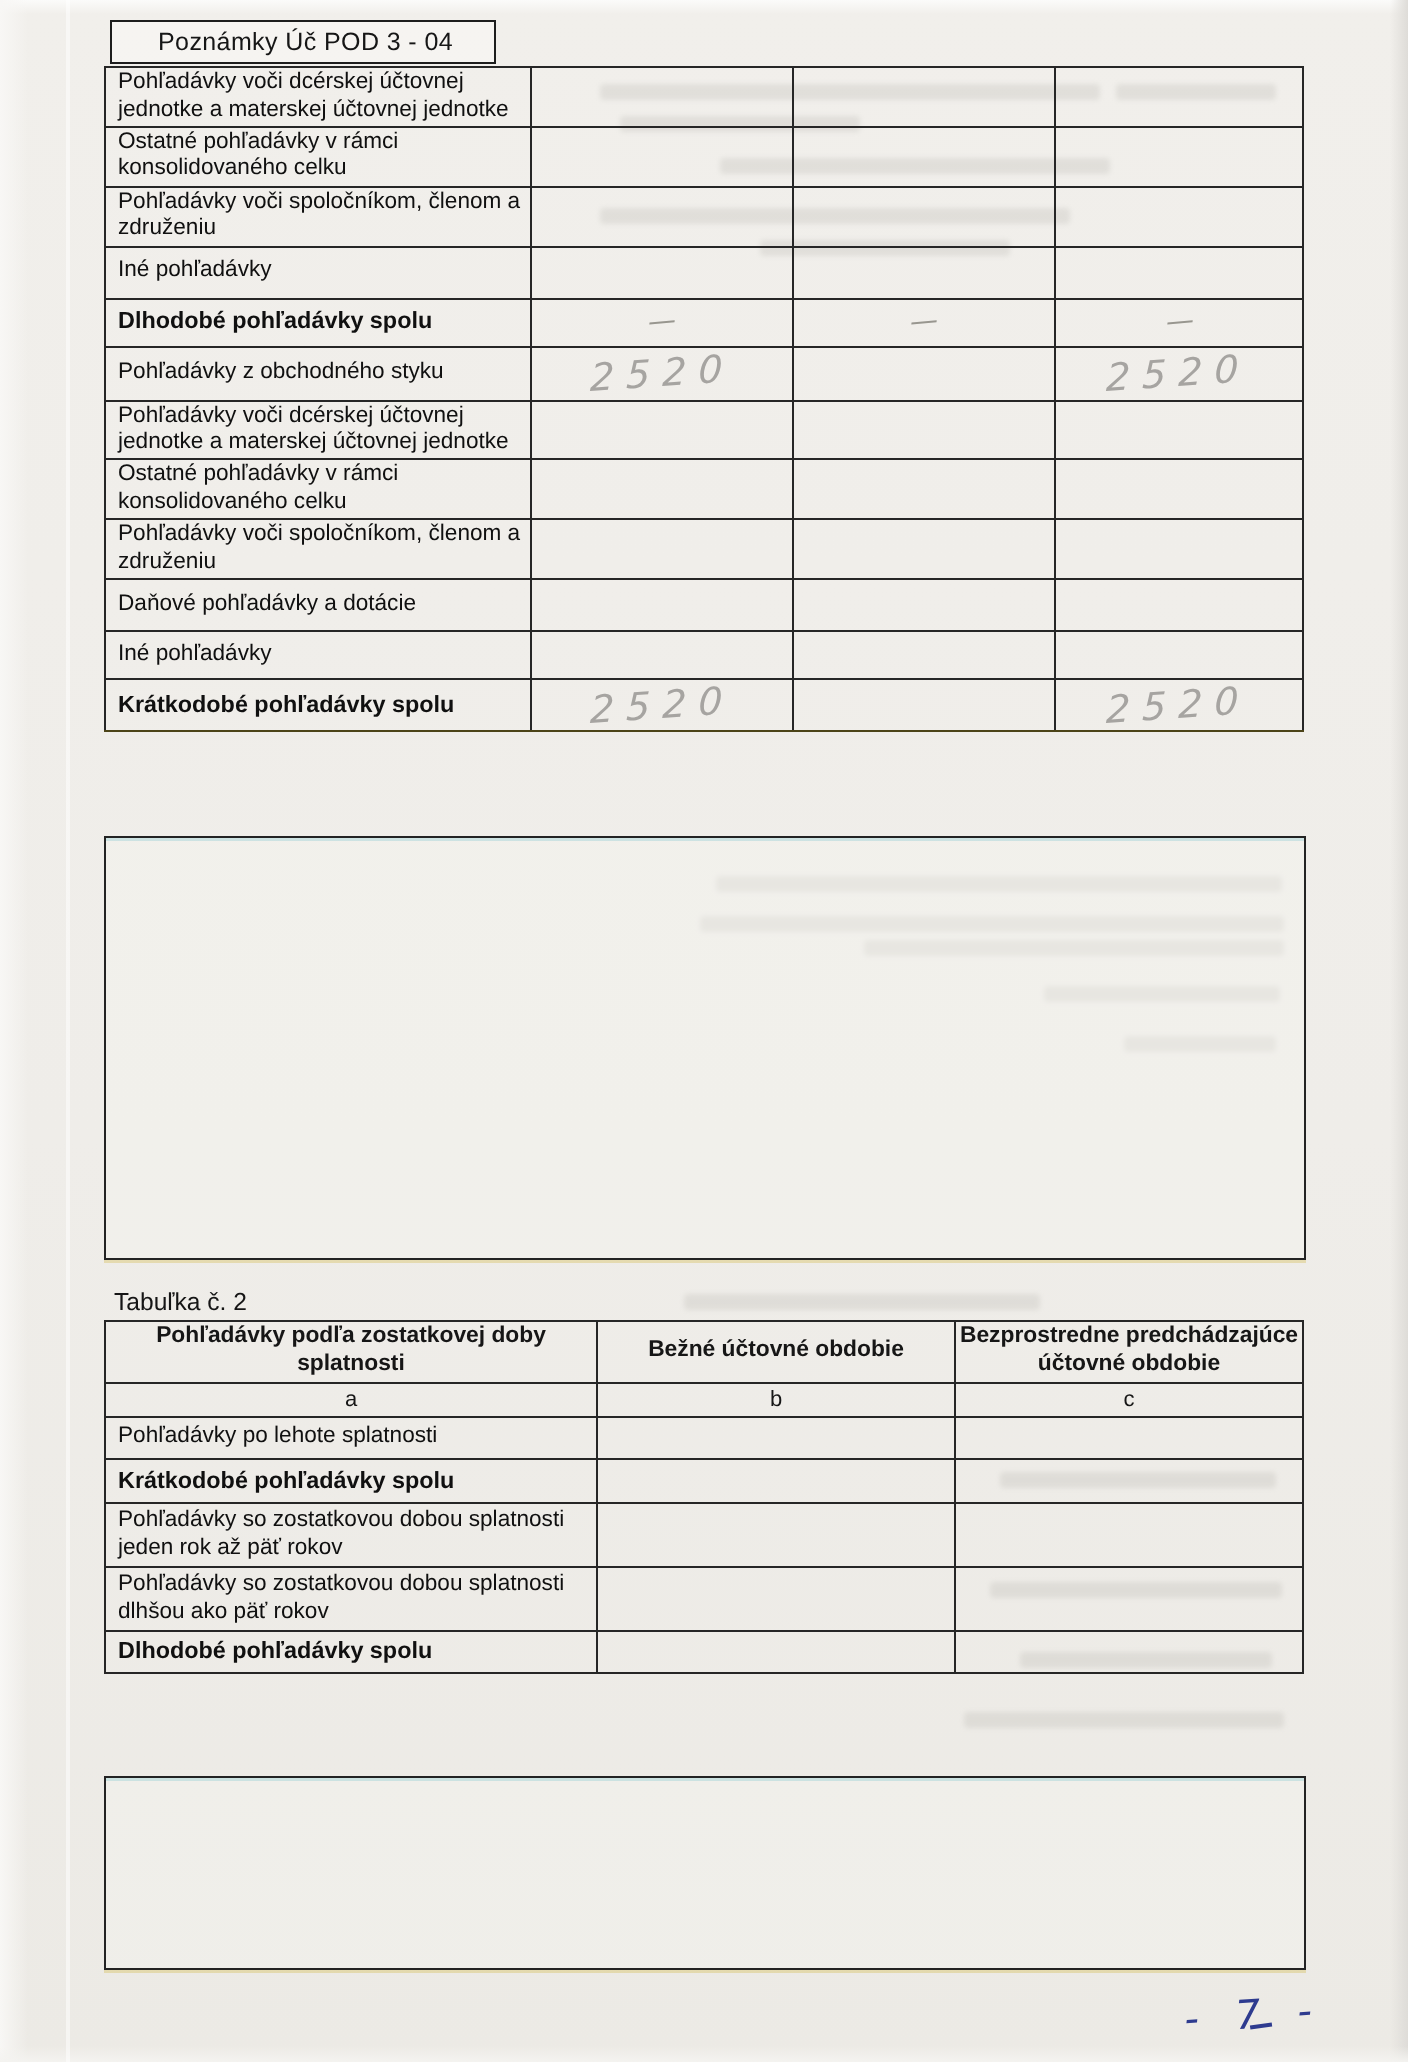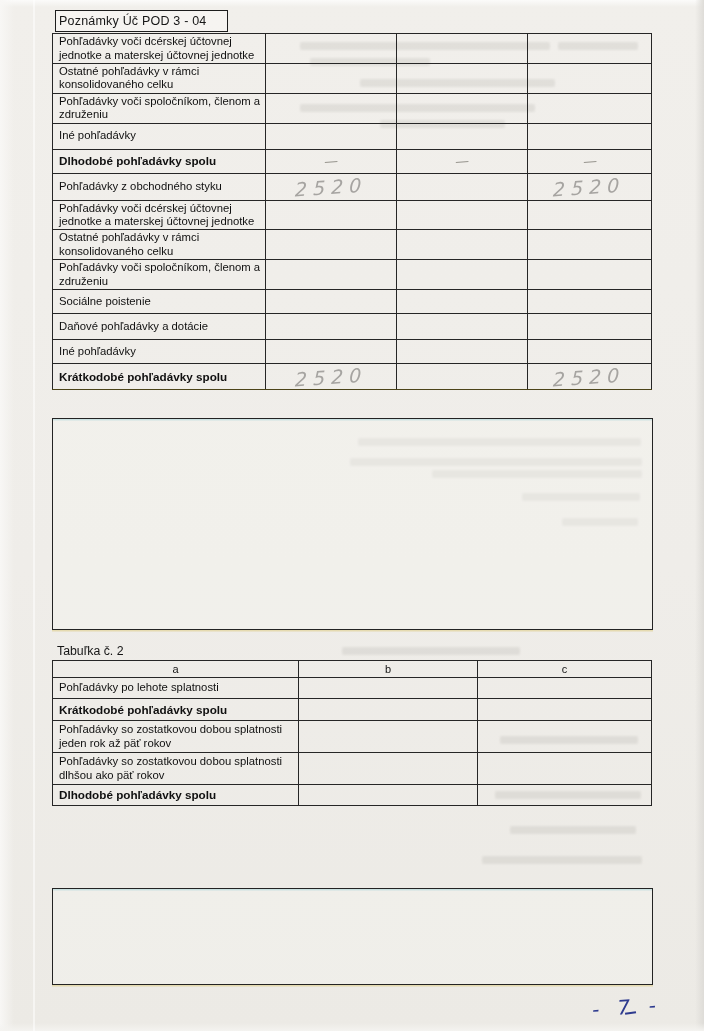--- a/index.html
+++ b/index.html
@@ -15,21 +15,21 @@
   
   .edge-top{position:absolute;left:0;top:0;width:704px;height:7px;background:linear-gradient(#fbfbfa,rgba(251,251,250,0));}
   .edge-left{position:absolute;left:0;top:0;width:14px;height:1031px;background:linear-gradient(90deg,#f8f7f5,rgba(248,247,245,0));}
   .edge-right{position:absolute;right:0;top:0;width:9px;height:1031px;background:linear-gradient(270deg,#dedcd8,rgba(222,220,216,0));}
   .edge-bottom{position:absolute;left:0;bottom:0;width:704px;height:8px;background:linear-gradient(0deg,#f4f3f0,rgba(244,243,240,0));}
   .crease{position:absolute;left:33px;top:0;width:2px;height:1031px;background:rgba(255,255,255,.5);}
 
   .title-box{
     position:absolute;left:55px;top:10px;width:168px;height:20px;
     border:1.6px solid #1d1d1d;background:rgba(249,248,245,.55);
-    font-size:12.5px;line-height:20px;padding-left:3px;letter-spacing:.2px;
+    font-size:12.5px;line-height:20px;padding-left:23px;letter-spacing:.2px;
   }
 
   table{border-collapse:collapse;table-layout:fixed;}
   td{border:1.6px solid #262626;overflow:hidden;}
 
   .t1{position:absolute;left:52px;top:33px;width:599px;}
   .t2{position:absolute;left:52px;top:660px;width:599px;}
 
   td.lbl{font-size:11.3px;line-height:13.4px;padding:1px 2px 1px 6px;vertical-align:middle;color:#101010;}
   td.bold{font-weight:bold;font-size:11.7px;margin-left:25px;}
@@ -156,26 +156,20 @@
       <td class="val"><span class="pencil"></span></td>
       <td class="val"><span class="pencil"></span></td>
       <td class="val"><span class="pencil"></span></td>
     </tr>
     <tr style="height:29px">
       <td class="lbl">Pohľadávky voči spoločníkom, členom a združeniu</td>
       <td class="val"><span class="pencil"></span></td>
       <td class="val"><span class="pencil"></span></td>
       <td class="val"><span class="pencil"></span></td>
     </tr>
-    <tr style="height:24px">
-      <td class="lbl">Sociálne poistenie</td>
-      <td class="val"><span class="pencil"></span></td>
-      <td class="val"><span class="pencil"></span></td>
-      <td class="val"><span class="pencil"></span></td>
-    </tr>
     <tr class="fr-red" style="height:26px">
       <td class="lbl">Daňové pohľadávky a dotácie</td>
       <td class="val"><span class="pencil"></span></td>
       <td class="val"><span class="pencil"></span></td>
       <td class="val"><span class="pencil"></span></td>
     </tr>
     <tr style="height:24px">
       <td class="lbl">Iné pohľadávky</td>
       <td class="val"><span class="pencil"></span></td>
       <td class="val"><span class="pencil"></span></td>
@@ -194,20 +188,25 @@
 
   <div class="caption">Tabuľka č. 2</div>
 
   <table class="t2">
     <colgroup>
         <col style="width:246px">
         <col style="width:179px">
         <col style="width:174px">
       </colgroup>
     <tbody>
+        <tr style="height:31px">
+      <td class="hdr">Pohľadávky podľa zostatkovej doby splatnosti</td>
+      <td class="hdr">Bežné účtovné obdobie</td>
+      <td class="hdr">Bezprostredne predchádzajúce účtovné obdobie</td>
+    </tr>
     <tr style="height:17px">
       <td class="letter">a</td>
       <td class="letter">b</td>
       <td class="letter">c</td>
     </tr>
     <tr style="height:21px">
       <td class="lbl">Pohľadávky po lehote splatnosti</td>
       <td class="val"></td>
       <td class="val"></td>
     </tr>

